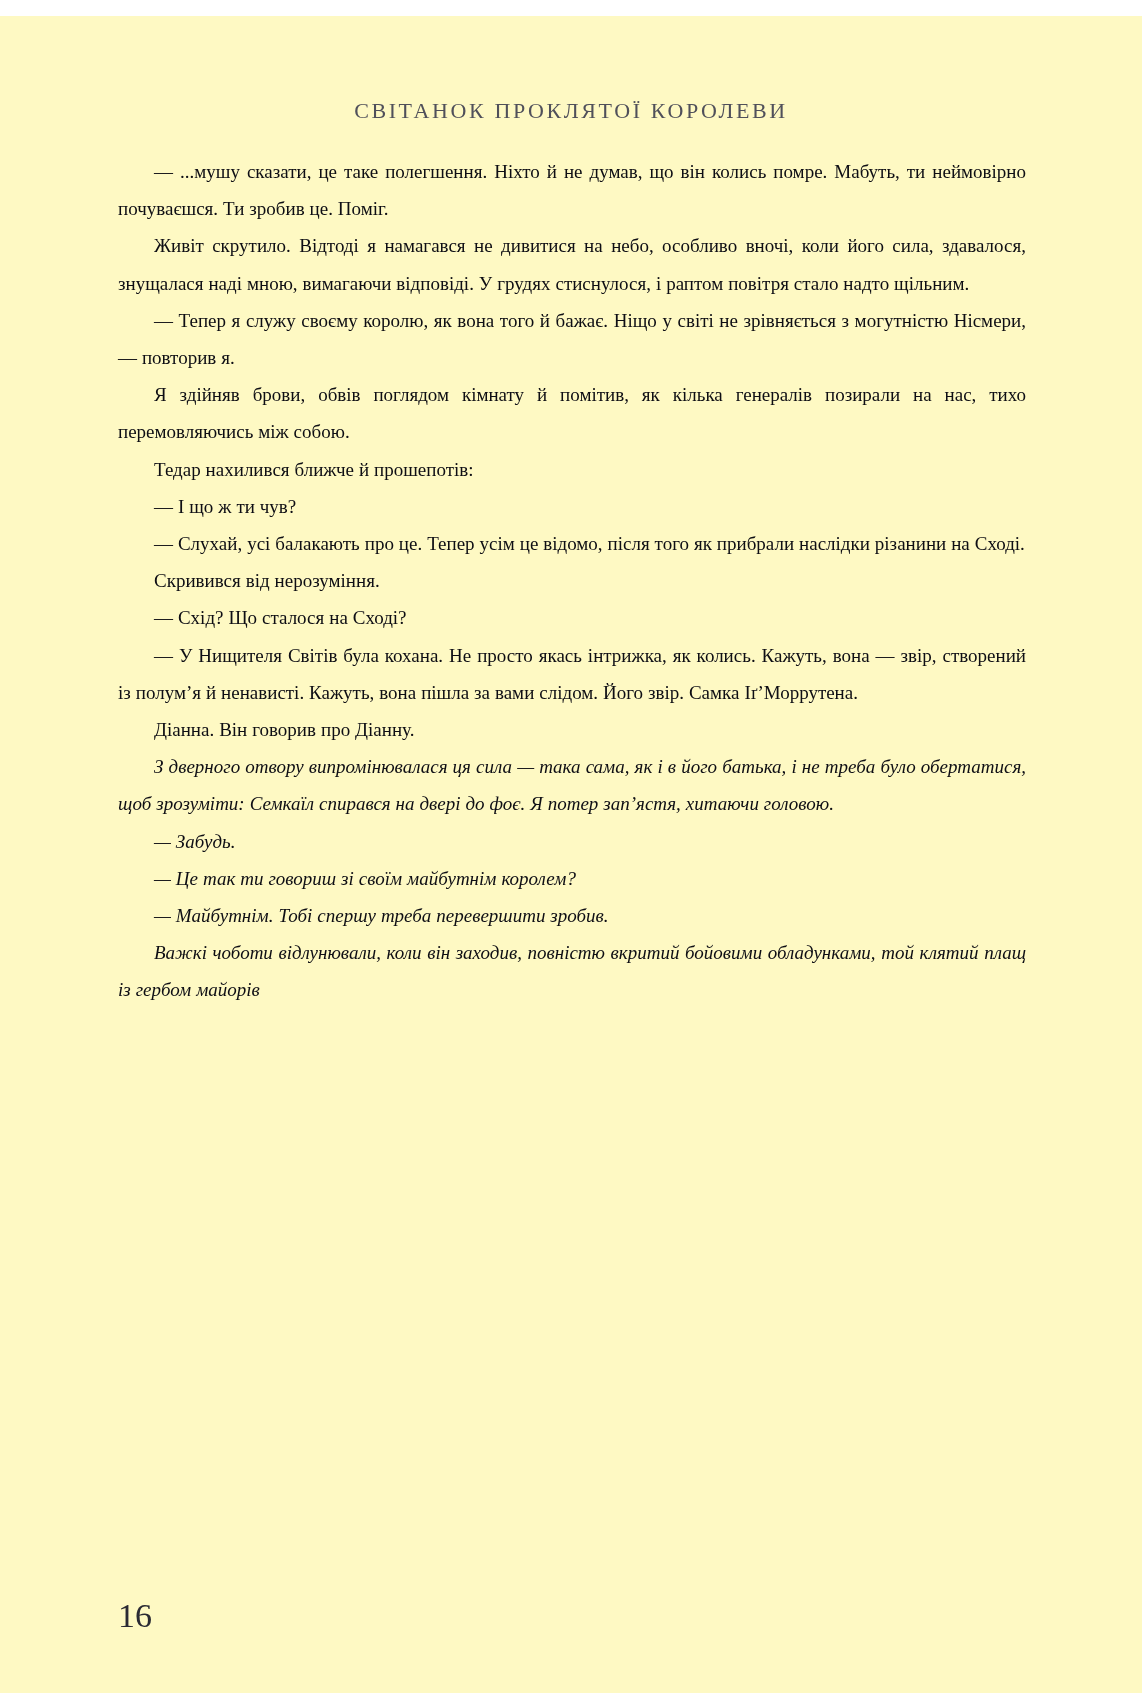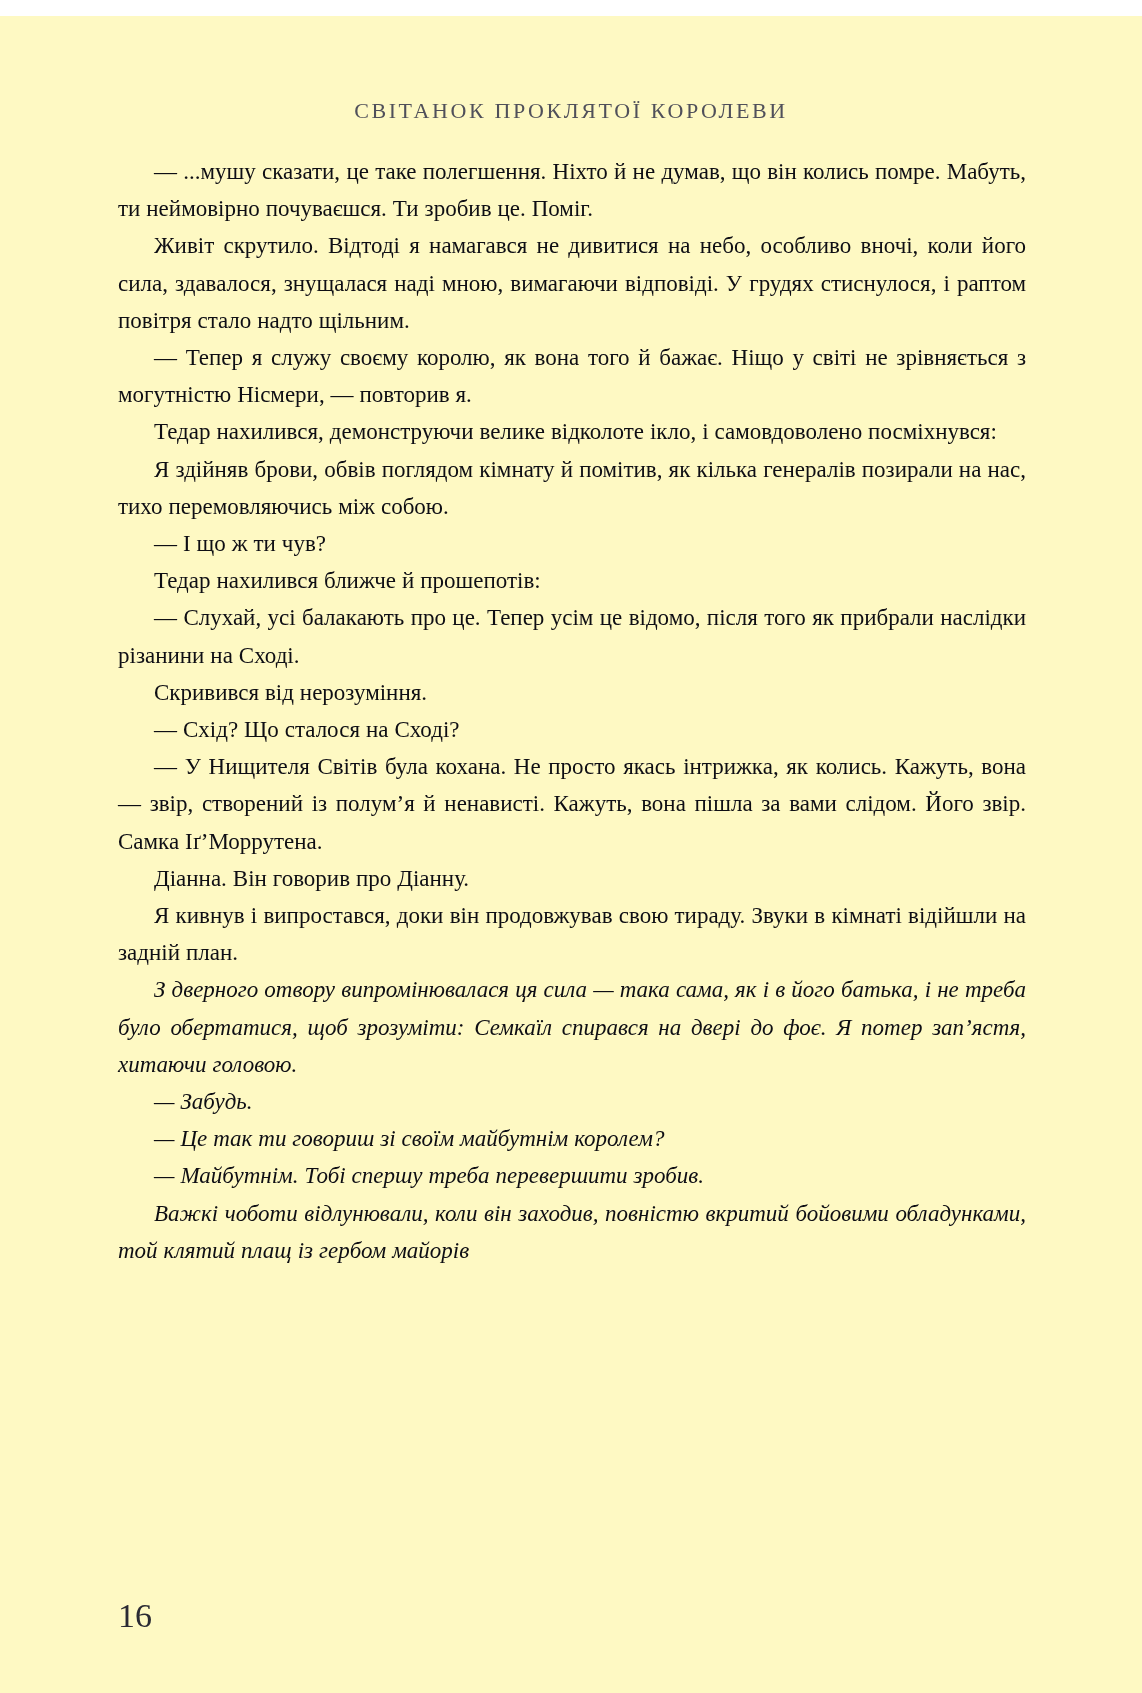--- a/index.html
+++ b/index.html
@@ -42,21 +42,21 @@
     top: 137px;
     left: 118px;
     width: 908px;
   }
 
   .para {
     margin: 0;
     text-align: justify;
     text-justify: inter-word;
     text-indent: 36px;
-    font-size: 23px;
+    font-size: 19px;
     line-height: 37.2px;
     color: #0e0e14;
     hyphens: manual;
     word-spacing: 0.2px;
   }
 
   .para.italic {
     font-style: italic;
   }
 
@@ -80,30 +80,28 @@
 <body>
 
 <div class="page">
 
   <div class="running-head">СВІТАНОК ПРОКЛЯТОЇ КОРОЛЕВИ</div>
 
   <div class="text-block">
       <p class="para">— ...мушу сказати, це таке полегшення. Ніхто й не думав, що він колись помре. Мабуть, ти неймовірно почуваєшся. Ти зробив це. Поміг.</p>
       <p class="para">Живіт скрутило. Відтоді я намагався не дивитися на небо, особливо вночі, коли його сила, здавалося, знущалася наді мною, вимагаючи відповіді. У грудях стиснулося, і раптом повітря стало надто щільним.</p>
       <p class="para">— Тепер я служу своєму королю, як вона того й бажає. Ніщо у світі не зрівняється з могутністю Нісмери, — повторив я.</p>
-      <p class="para">Тедар нахилився, демонструючи велике відколоте ікло, і самовдоволено посміхнувся:</p>
       <p class="para">Я здійняв брови, обвів поглядом кімнату й помітив, як кілька генералів позирали на нас, тихо перемовляючись між собою.</p>
+      <p class="para">Тедар нахилився ближче й прошепотів:</p>
       <p class="para">— І що ж ти чув?</p>
-      <p class="para">Тедар нахилився ближче й прошепотів:</p>
       <p class="para">— Слухай, усі балакають про це. Тепер усім це відомо, після того як прибрали наслідки різанини на Сході.</p>
       <p class="para">Скривився від нерозуміння.</p>
       <p class="para">— Схід? Що сталося на Сході?</p>
       <p class="para">— У Нищителя Світів була кохана. Не просто якась інтрижка, як колись. Кажуть, вона — звір, створений із полум’я й ненависті. Кажуть, вона пішла за вами слідом. Його звір. Самка Іґ’Моррутена.</p>
       <p class="para">Діанна. Він говорив про Діанну.</p>
-      <p class="para">Я кивнув і випростався, доки він продовжував свою тираду. Звуки в кімнаті відійшли на задній план.</p>
       <p class="para italic">З дверного отвору випромінювалася ця сила — така сама, як і в його батька, і не треба було обертатися, щоб зрозуміти: Семкаїл спирався на двері до фоє. Я потер зап’ястя, хитаючи головою.</p>
       <p class="para italic">— Забудь.</p>
       <p class="para italic">— Це так ти говориш зі своїм майбутнім королем?</p>
       <p class="para italic">— Майбутнім. Тобі спершу треба перевершити зробив.</p>
       <p class="para italic last">Важкі чоботи відлунювали, коли він заходив, повністю вкритий бойовими обладунками, той клятий плащ із гербом майорів</p>
     </div>
 
   <div class="folio">16</div>
 
 </div>

